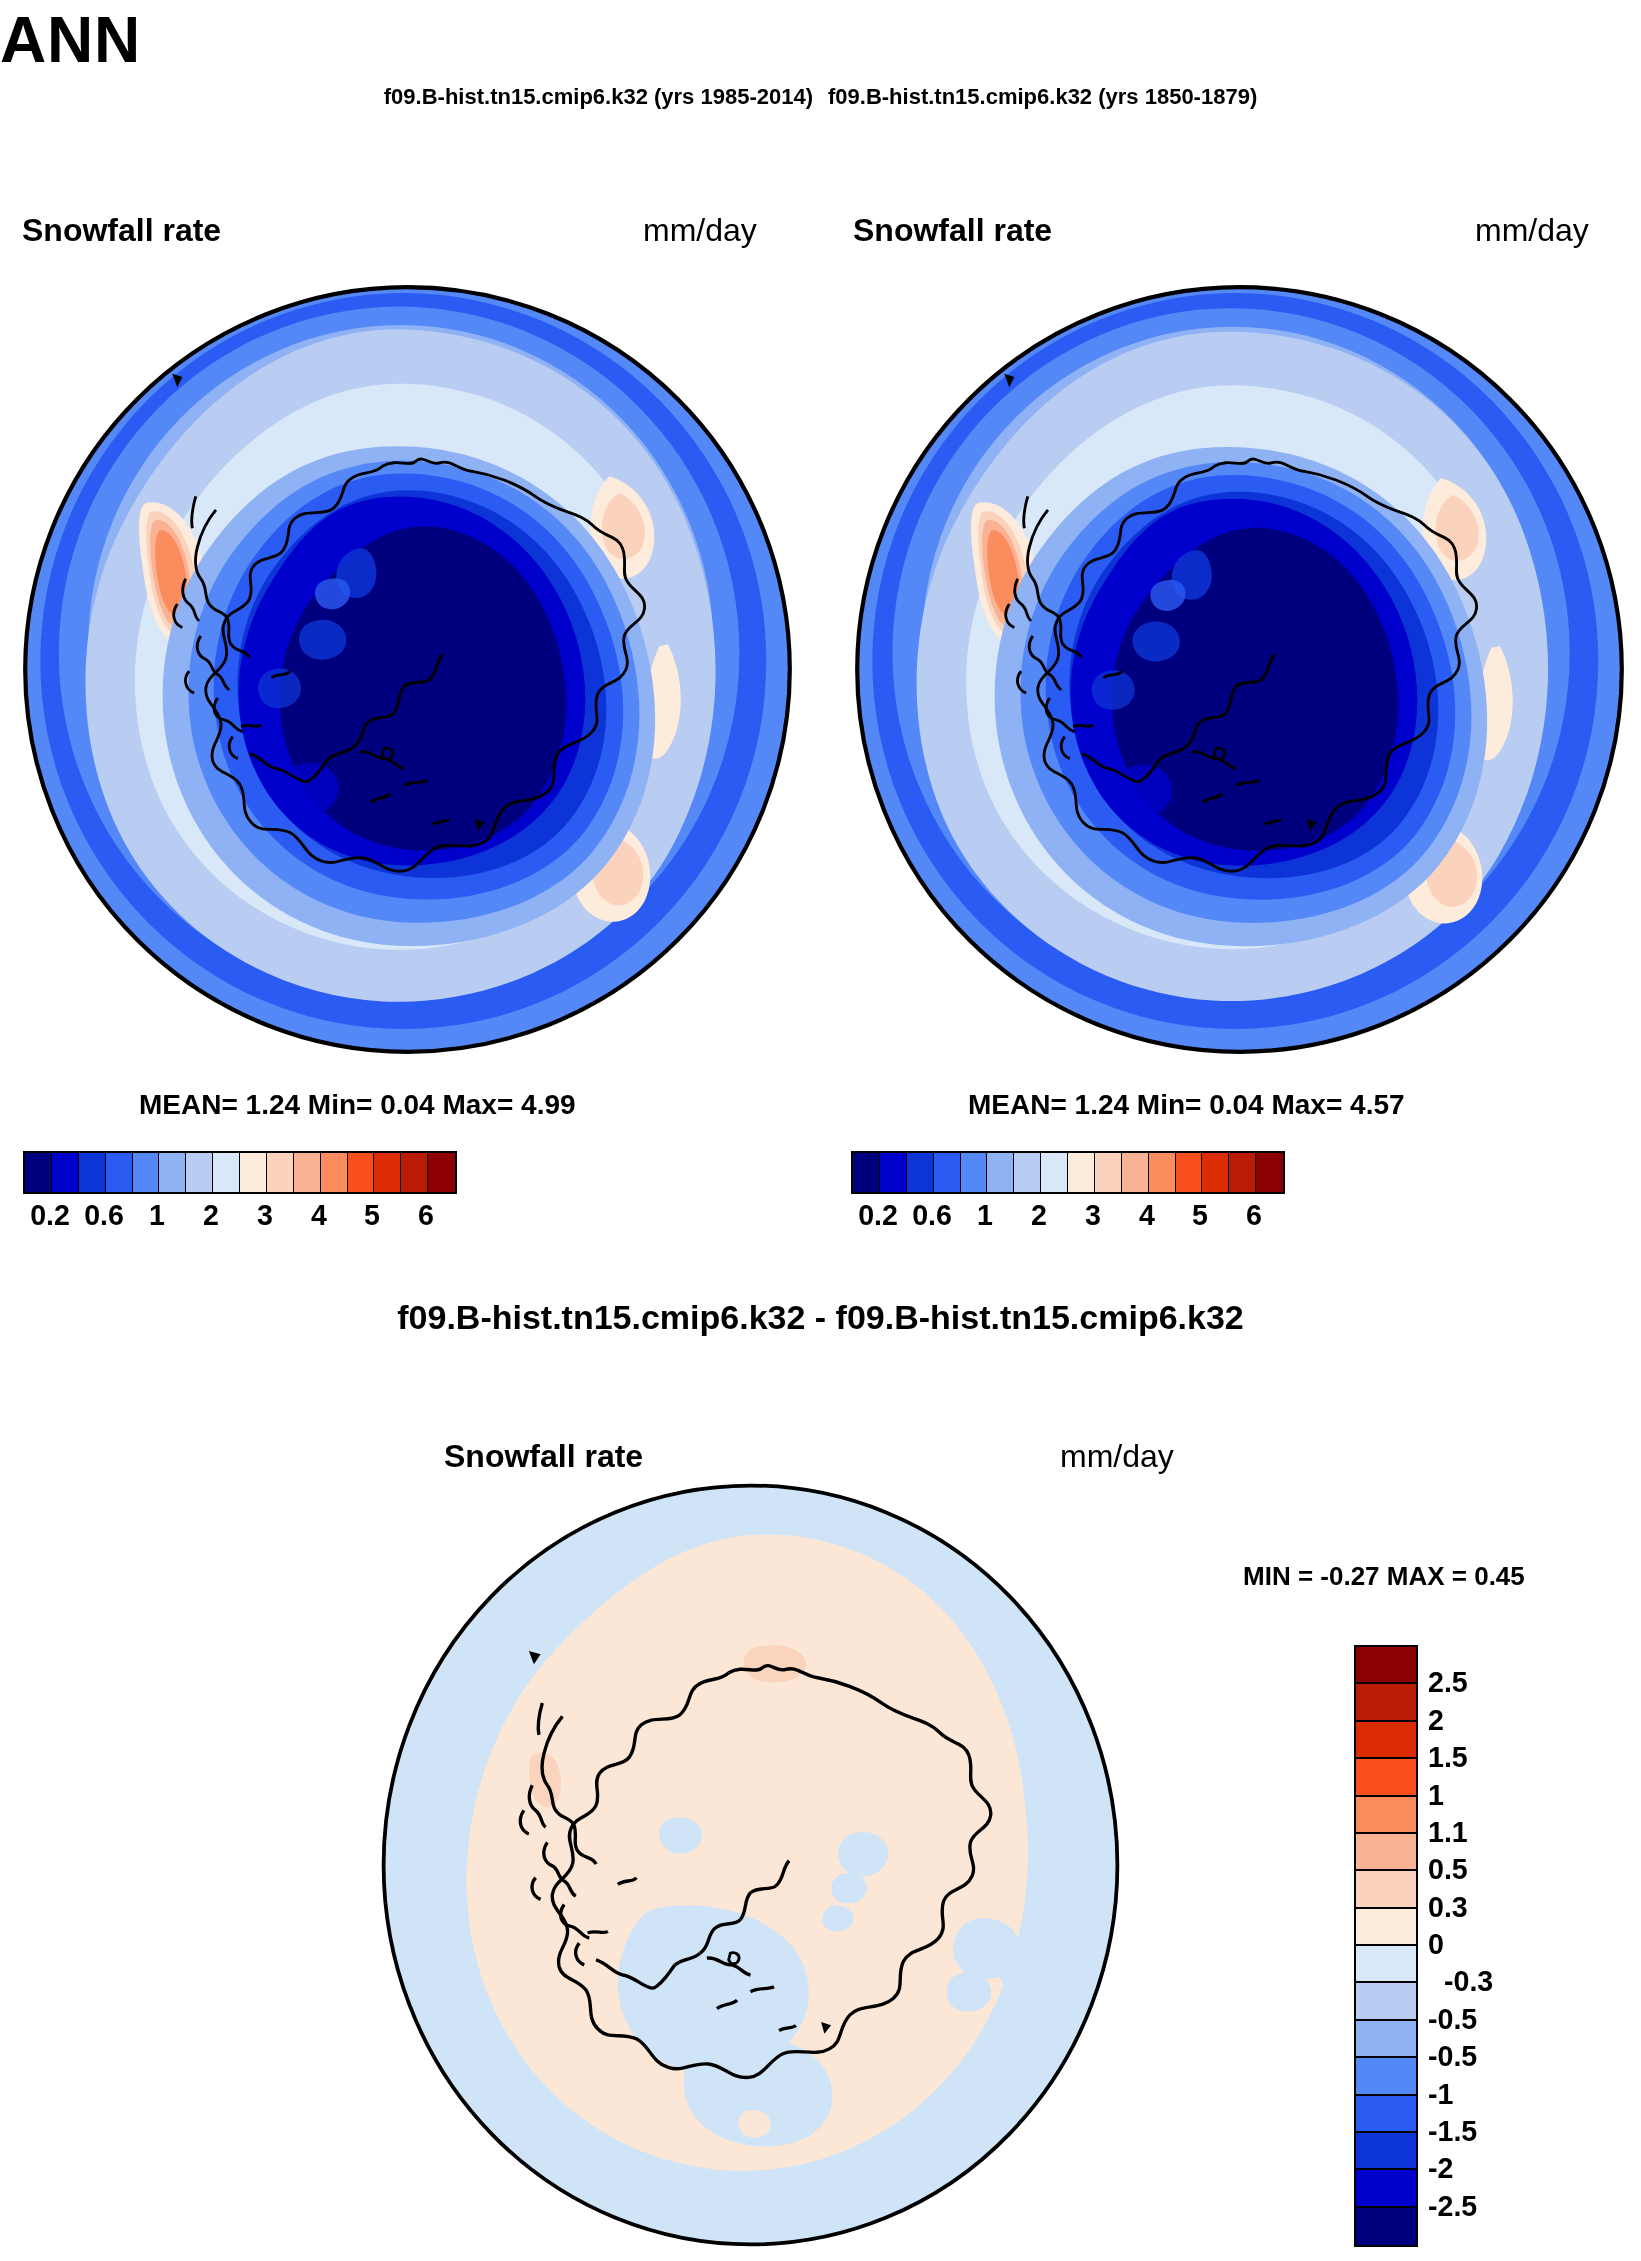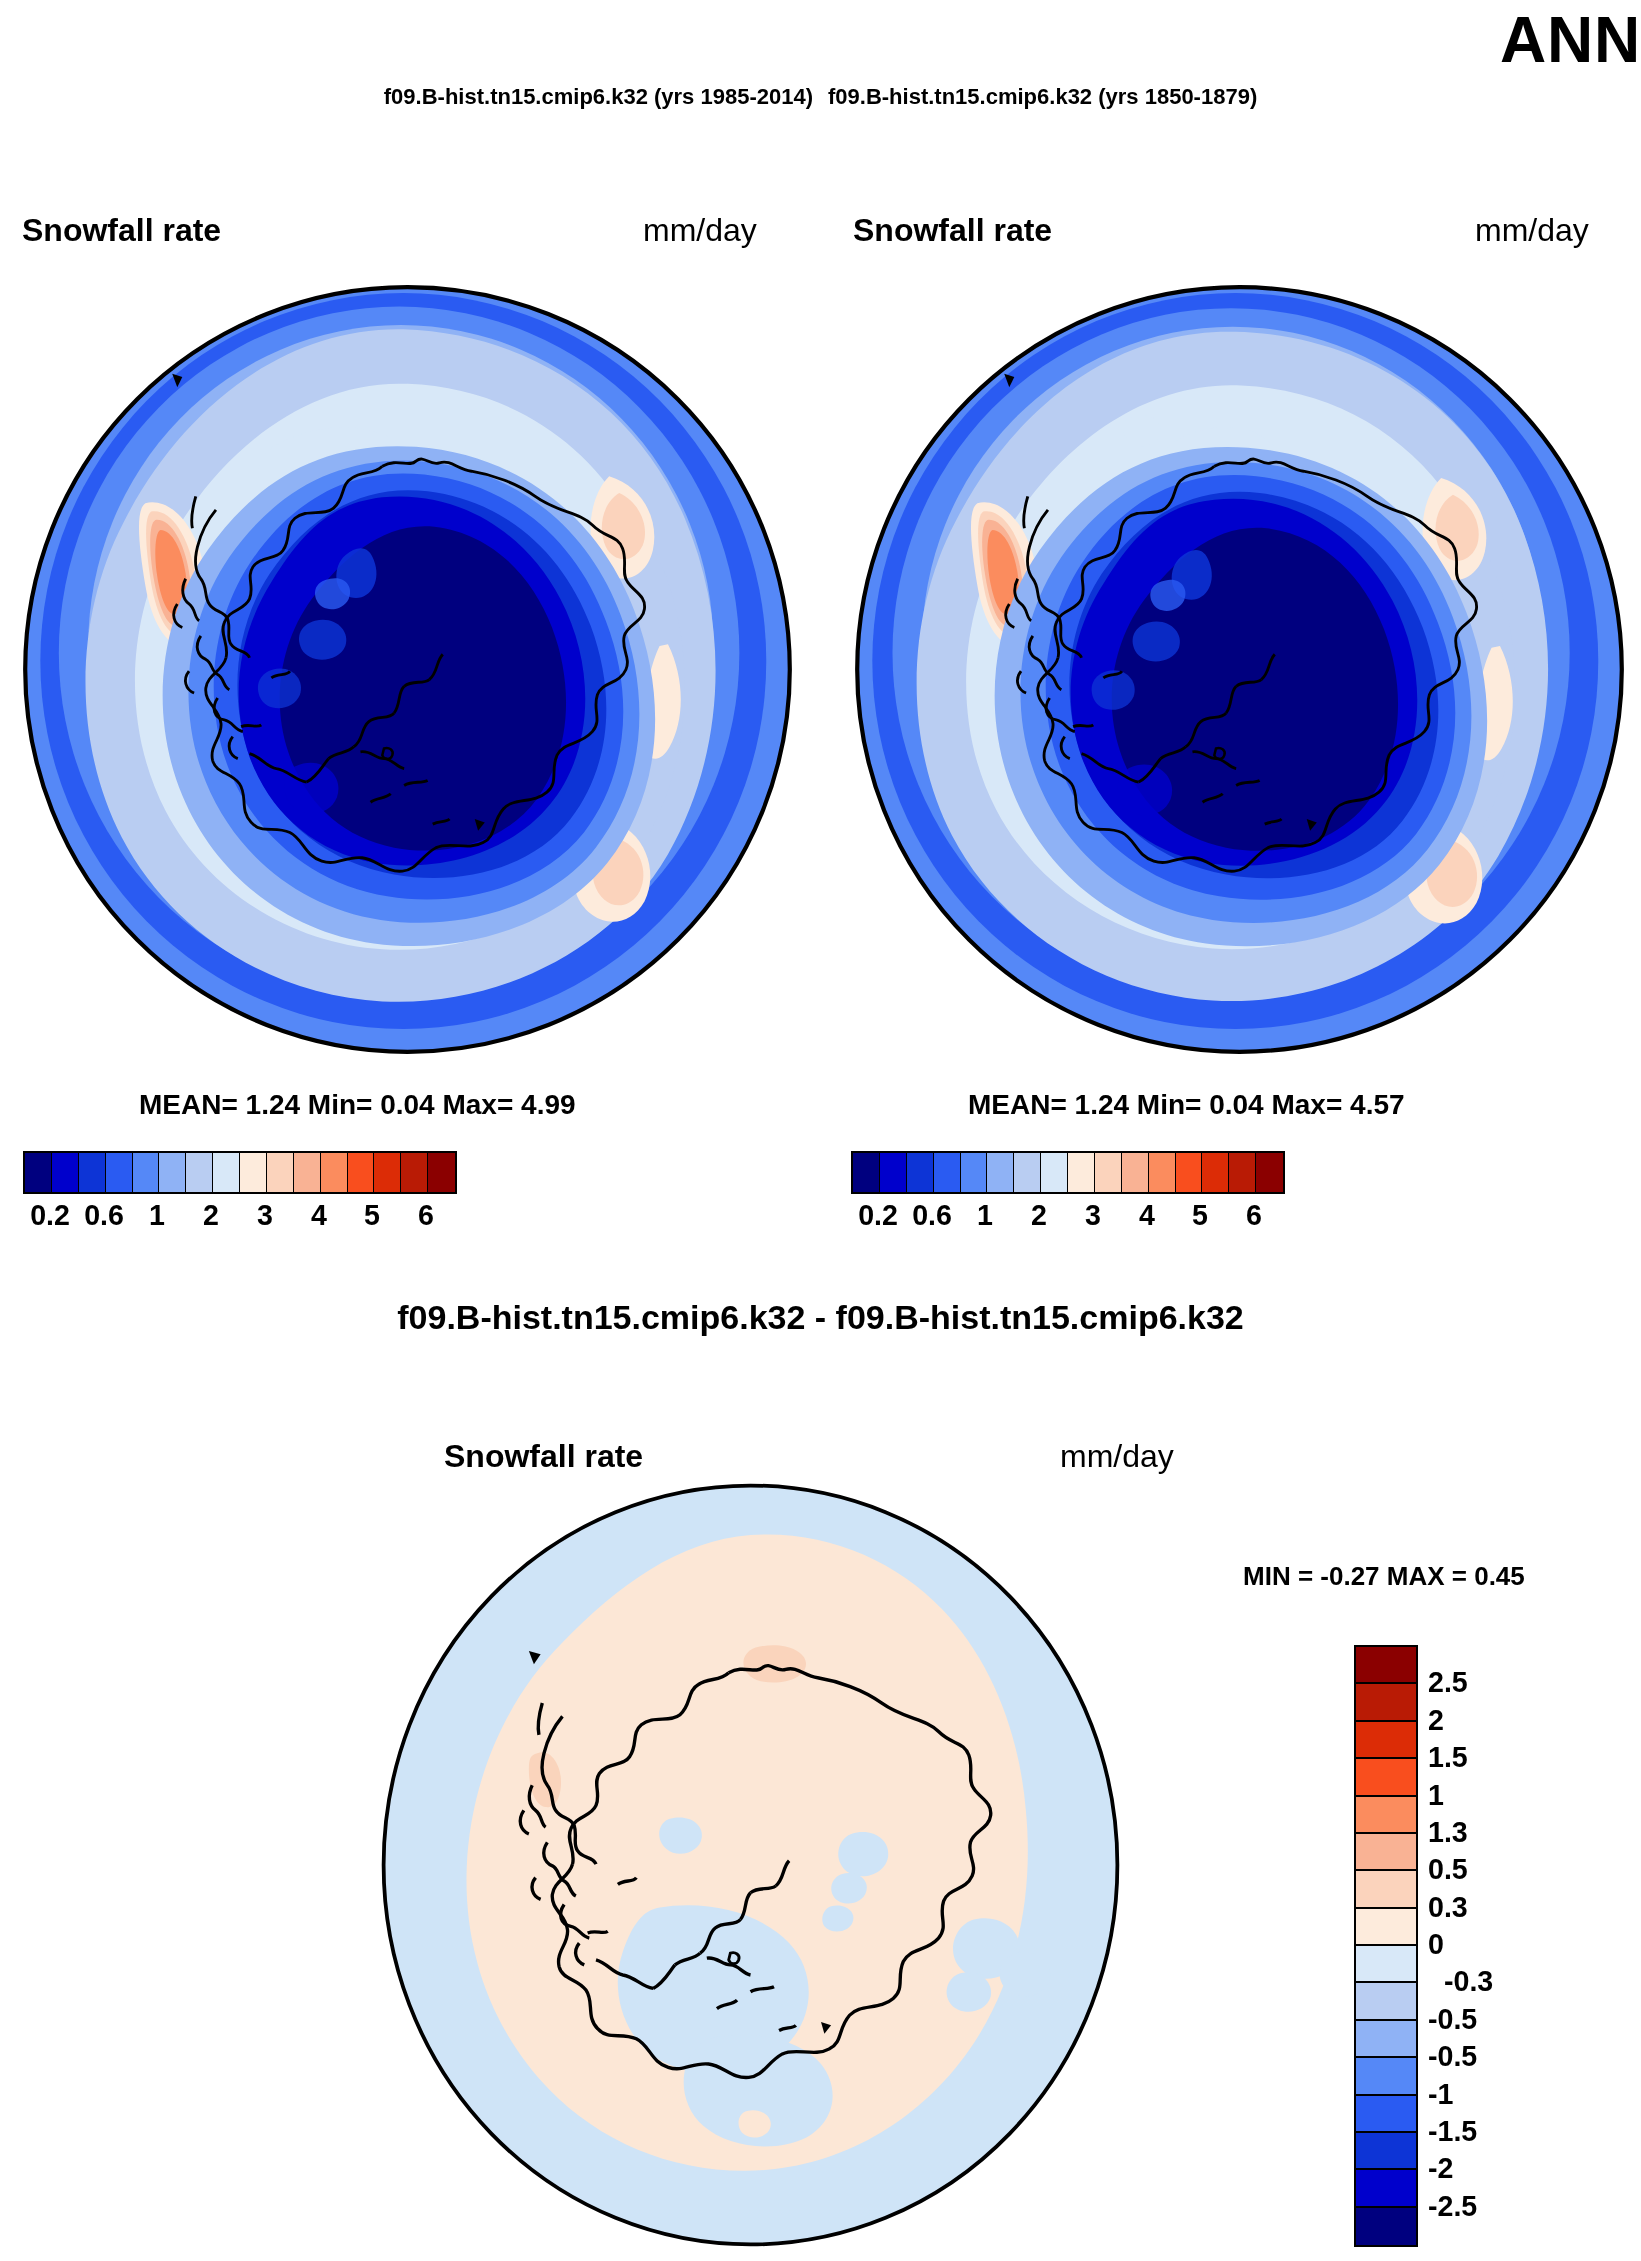--- a/index.html
+++ b/index.html
@@ -2,21 +2,21 @@
 <html style="font-size:13.4px"><head>
 <meta charset="utf-8">
 <style>
   html,body{margin:0;padding:0;background:#fff;}
   body{width:1641px;height:2261px;position:relative;
        font-family:"Liberation Sans","DejaVu Sans",sans-serif;color:#000;}
 
   .abs{position:absolute;}
 
   
-  #main-title{left:0;top:3.4px;width:1641px;text-align:right;
+  #main-title{left:0;top:3.4px;width:1641px;text-align:left;
               font-size:64px;font-weight:bold;letter-spacing:0.8px;}
   #subtitle-row{left:0;top:84px;width:1641px;text-align:center;
               font-size:22px;font-weight:bold;white-space:nowrap;}
   #subtitle-row span{display:inline-block;}
   #diff-title{left:0;top:1298px;width:1641px;text-align:center;
               font-size:34px;font-weight:bold;}
 
   
   .var-label{font-size:32px;font-weight:bold;}
   .unit-label{font-size:32px;font-weight:normal;}
@@ -505,21 +505,21 @@
     <div class="cell" style="background: rgb(42, 91, 242); height: 6.25%;"></div>
     <div class="cell" style="background: rgb(13, 52, 214); height: 6.25%;"></div>
     <div class="cell" style="background: rgb(0, 0, 204); height: 6.25%;"></div>
     <div class="cell" style="background: rgb(0, 0, 127); height: 6.25%;"></div>
   </div>
 <div class="cbar-v-ticks" id="ticks-diff" style="left:1428px;top:1645px;width:168px;height:598px;">
     <div class="tk" style="top: 37px; left: 0px;">2.5</div>
     <div class="tk" style="top: 75px; left: 0px;">2</div>
     <div class="tk" style="top: 112px; left: 0px;">1.5</div>
     <div class="tk" style="top: 150px; left: 0px;">1</div>
-    <div class="tk" style="top: 187px; left: 0px;">1.3</div>
+    <div class="tk" style="top: 187px; left: 0px;">1.1</div>
     <div class="tk" style="top: 224px; left: 0px;">0.5</div>
     <div class="tk" style="top: 262px; left: 0px;">0.3</div>
     <div class="tk" style="top: 299px; left: 0px;">0</div>
     <div class="tk" style="top: 336px; left: 16px;">-0.3</div>
     <div class="tk" style="top: 374px; left: 0px;">-0.5</div>
     <div class="tk" style="top: 411px; left: 0px;">-0.5</div>
     <div class="tk" style="top: 449px; left: 0px;">-1</div>
     <div class="tk" style="top: 486px; left: 0px;">-1.5</div>
     <div class="tk" style="top: 523px; left: 0px;">-2</div>
     <div class="tk" style="top: 561px; left: 0px;">-2.5</div>

